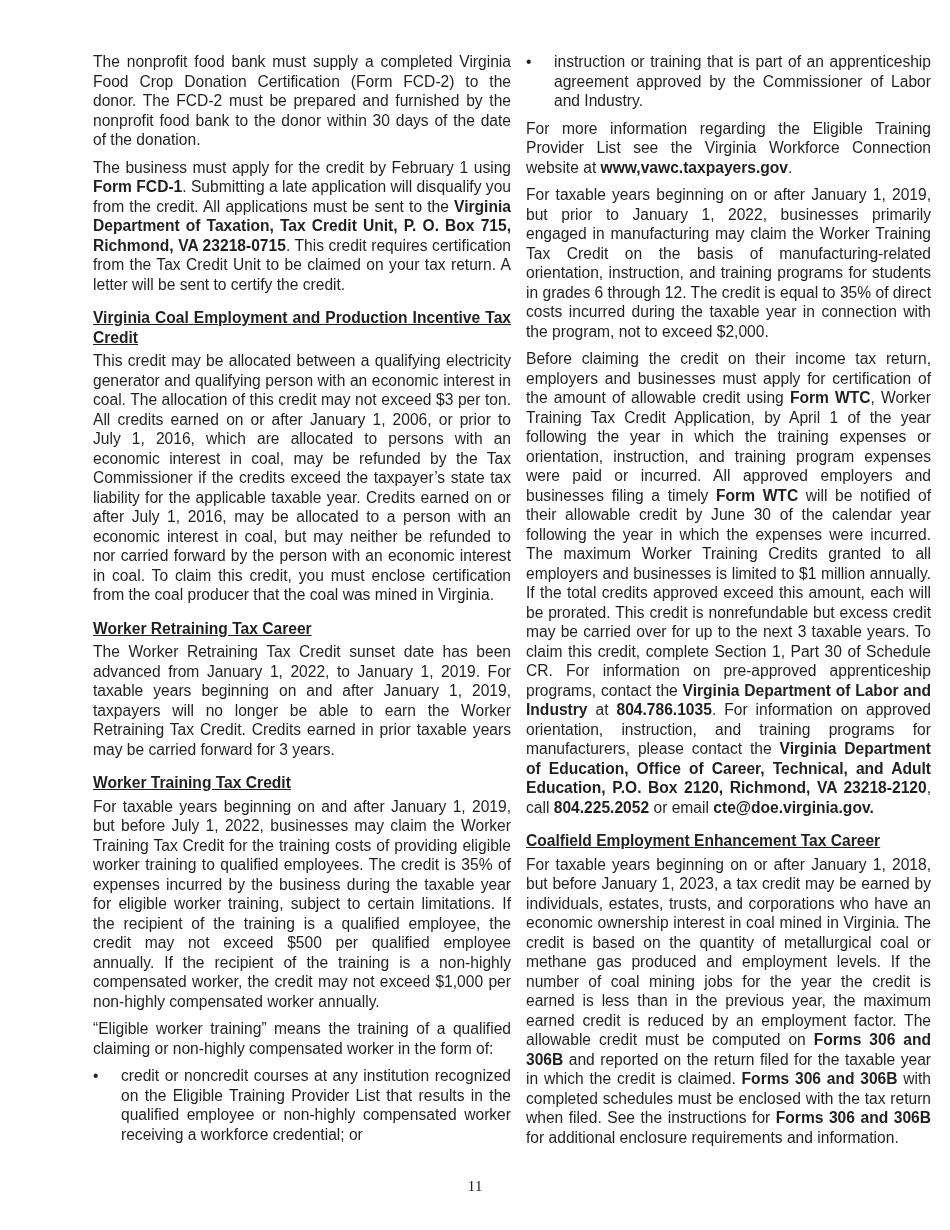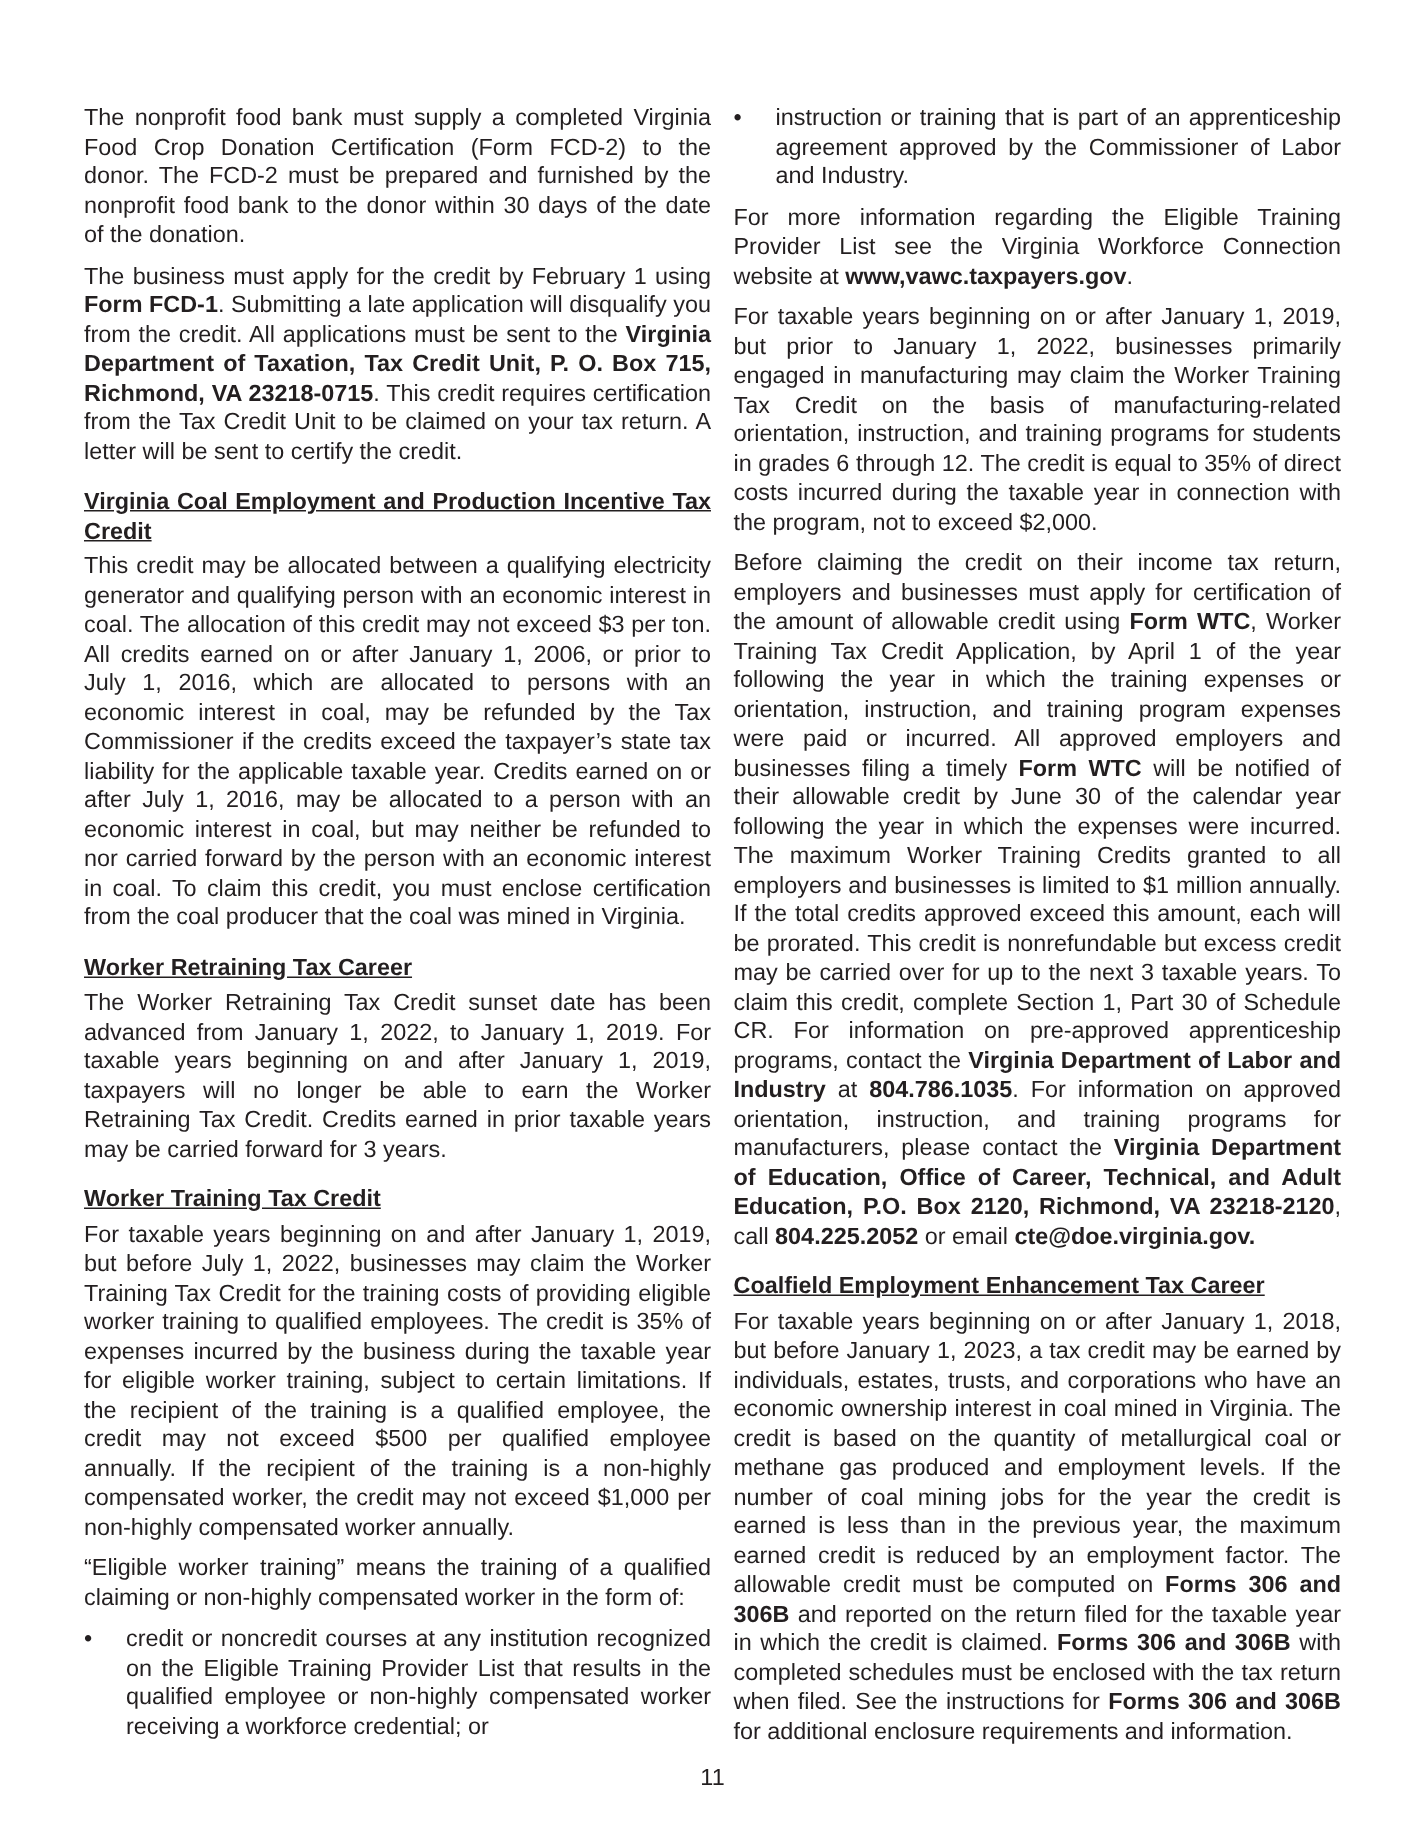--- a/index.html
+++ b/index.html
@@ -2,41 +2,43 @@
 <html><head>
 <meta charset="utf-8">
 <style>
   html, body { margin: 0; padding: 0; background: #ffffff; }
   body {
     width: 950px; height: 1230px; position: relative; overflow: hidden;
     font-family: "Liberation Sans", sans-serif;
     color: #231f20;
   }
   .col {
-    position: absolute; top: 69px; width: 418px;
+    position: absolute; top: 52px; width: 418px;
     font-size: 15.6px; line-height: 19.5px;
     text-align: justify;
+    margin-left: 37px;
   }
   .col.left { left: 56px; }
   .col.right { left: 489px; width: 405px; }
   p { margin: 0 0 8px 0; }
   b { font-weight: bold; }
   .heading {
     font-weight: bold; text-decoration: underline;
     margin: 14px 0 4px 0;
   }
   .bullet {
     position: relative; padding-left: 28px; margin: 0 0 8px 0;
   }
   .bullet .dot {
     position: absolute; left: 0; top: 0;
   }
   .page-num {
     position: absolute; top: 1177px; left: 0; width: 950px; text-align: center;
     font-size: 15.6px;
+    font-family: Liberation Serif, serif;
   }
 </style>
 </head>
 <body>
 
 <div class="col left">
   <p>The nonprofit food bank must supply a completed Virginia Food Crop Donation Certification (Form FCD-2) to the donor. The FCD-2 must be prepared and furnished by the nonprofit food bank to the donor within 30 days of the date of the donation.</p>
   <p><span>The business must apply for the credit by February 1 using </span><b>Form FCD-1</b><span>. Submitting a late application will disqualify you from the credit. All applications must be sent to the </span><b>Virginia Department of Taxation, Tax Credit Unit, P. O. Box 715, Richmond, VA 23218-0715</b><span>. This credit requires certification from the Tax Credit Unit to be claimed on your tax return. A letter will be sent to certify the credit.</span></p>
 
   <div class="heading">Virginia Coal Employment and Production Incentive Tax Credit</div>

